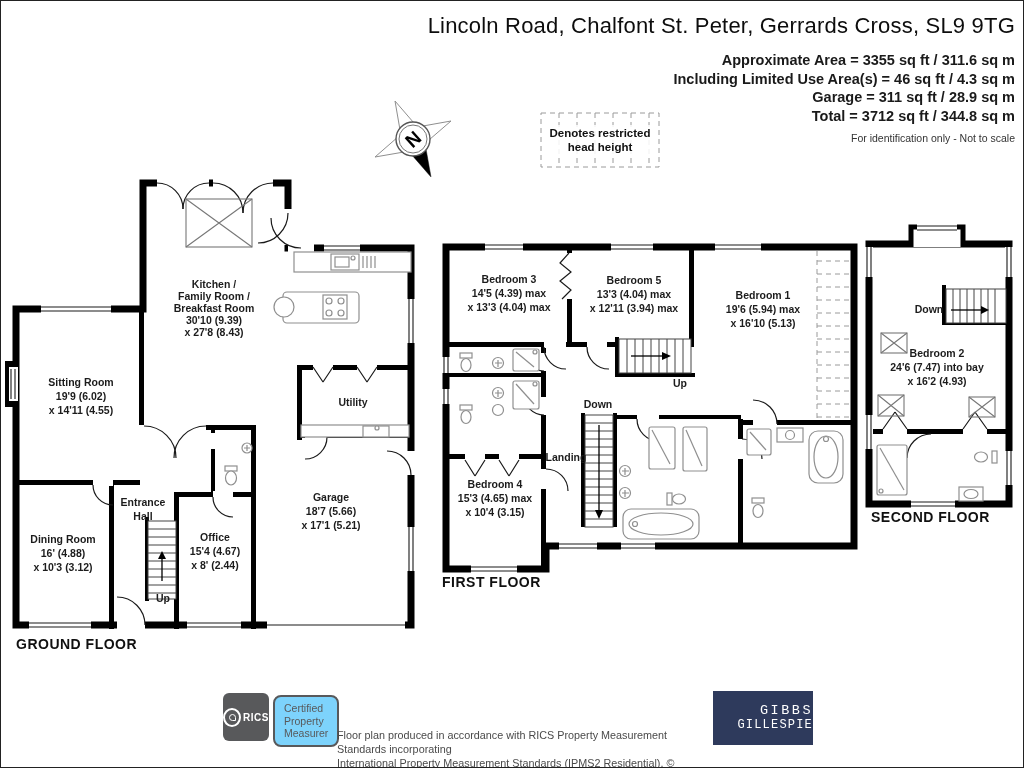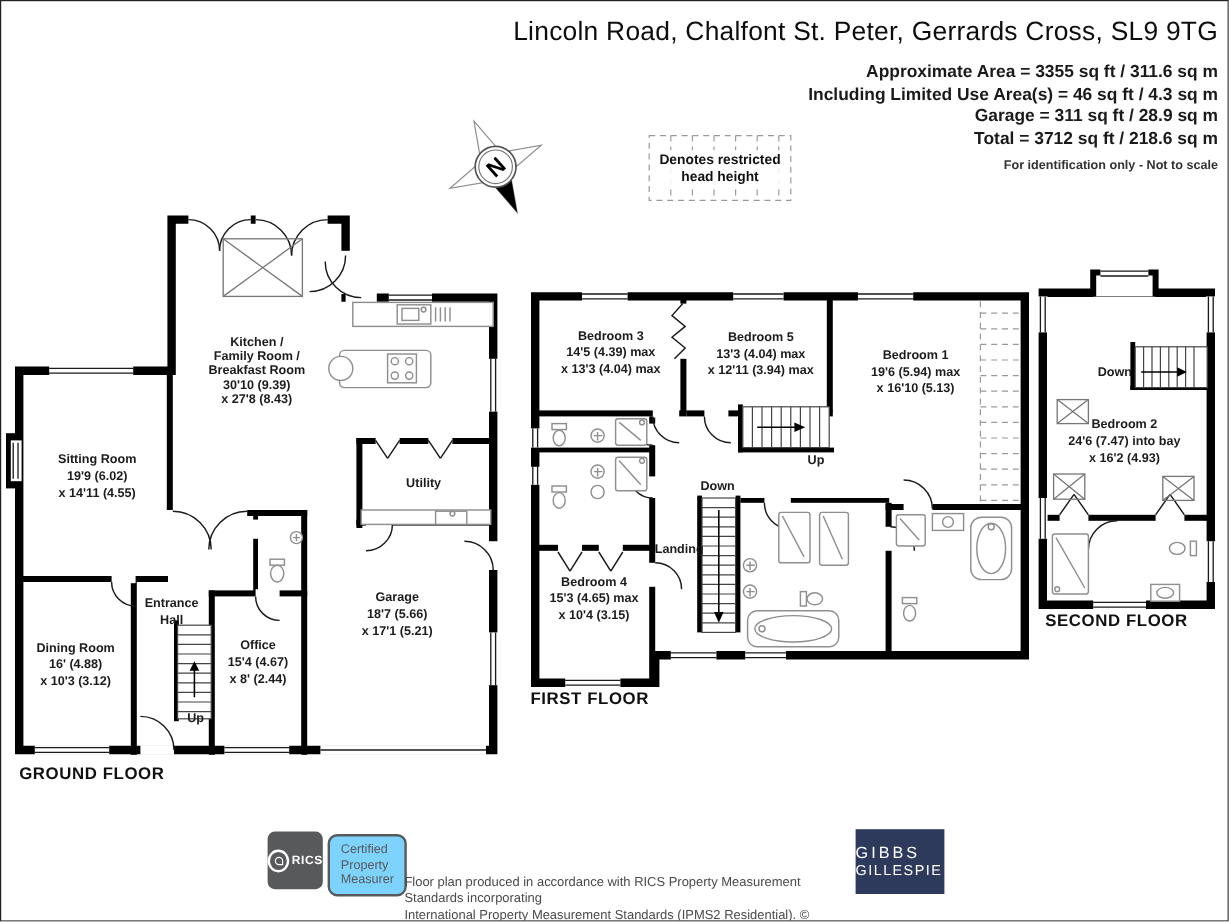--- a/index.html
+++ b/index.html
@@ -3,21 +3,21 @@
 <meta charset="utf-8">
 <style>
   html,body{margin:0;padding:0;background:#e8e8e8;}
   .canvas{position:relative;width:1024px;height:768px;background:#fff;overflow:hidden;
           border:1px solid #222;box-sizing:border-box;
           font-family:"Liberation Sans",sans-serif;color:#111;}
   .title{position:absolute;top:12px;right:8px;font-size:22px;font-weight:normal;
          letter-spacing:.2px;color:#0d0d0d;white-space:nowrap;}
   .areas{position:absolute;top:50px;right:8px;text-align:right;font-size:14.5px;
          font-weight:600;color:#1a1a1a;line-height:18.5px;}
-  .areas .note{font-size:10.5px;font-weight:700;color:#333;margin-top:4px;}
+  .areas .note{font-size:10.5px;font-weight:400;color:#333;margin-top:4px;}
   svg.plan{position:absolute;left:0;top:0;}
   .wall{fill:var(--wall,#000);}
   .outer{fill:#fff;stroke:var(--wall,#000);stroke-width:7;}
   .thin{stroke:#444;stroke-width:1;fill:#fff;}
   .tread{stroke:#444;stroke-width:1;fill:none;}
   .win{stroke:#1a1a1a;stroke-width:1.1;fill:none;}
   .whitep{fill:#fff;}
   .arc{stroke:#1a1a1a;stroke-width:1.2;fill:none;}
   .fix{stroke:#8f8f8f;stroke-width:1.2;fill:#fff;}
   .sky{stroke:#777;stroke-width:1.1;fill:none;}
@@ -35,38 +35,38 @@
      align-items:center;justify-content:center;gap:2px;}
   .rics-circle{width:15px;height:15px;border:2px solid #fff;border-radius:50%;position:relative;}
   .rics-circle:after{content:"";position:absolute;left:4px;top:4px;width:5px;height:5px;
      border:1.5px solid #fff;border-radius:50% 50% 0 50%;}
   .rics-text{color:#fff;font-size:10px;font-weight:bold;letter-spacing:.5px;}
   .cert-box{position:absolute;left:272px;top:694px;border:2px solid var(--rics,#58595b);
      border-radius:8px;background:#7dd3fc;color:var(--rics,#58595b);font-size:10.5px;
      font-weight:normal;line-height:12.5px;padding:5px 9px;}
   .disclaimer{position:absolute;left:336px;top:728px;width:372px;font-size:10.8px;
      color:#4a4a4a;line-height:13.8px;}
-  .gg-box{position:absolute;left:712px;top:690px;width:74px;height:54px;
-     background:var(--navy,#2e3a5c);color:#fff;text-align:left;
-     font-family:Liberation Sans, sans-serif;}
+  .gg-box{position:absolute;left:712px;top:690px;width:100px;height:54px;
+     background:var(--navy,#2e3a5c);color:#fff;text-align:right;
+     font-family:Liberation Mono, monospace;}
   .gg1{margin-top:12px;font-size:13.5px;letter-spacing:2.5px;}
   .gg2{font-size:12px;letter-spacing:1.2px;}
 </style>
 </head>
 <body>
 
 <div class="canvas">
 
   <div class="title">Lincoln Road, Chalfont St. Peter, Gerrards Cross, SL9 9TG</div>
 
   <div class="areas">
     <div>Approximate Area = 3355 sq ft / 311.6 sq m</div>
     <div>Including Limited Use Area(s) = 46 sq ft / 4.3 sq m</div>
     <div>Garage = 311 sq ft / 28.9 sq m</div>
-    <div>Total = 3712 sq ft / 218.6 sq m</div>
+    <div>Total = 3712 sq ft / 344.8 sq m</div>
     <div class="note">For identification only - Not to scale</div>
   </div>
 
   <svg class="plan" width="1024" height="768" viewBox="0 0 1024 768">
 
     <g>
       <path class="star" d="M394,100 L416.4,126 L450,120 L424,142.4 L430,176 L407.6,150.2 L374,156 L399.8,133.5 Z"></path>
       <path class="ah" d="M424,142.4 L430,176 L407.6,150.2 Z"></path>
       <circle cx="412" cy="138" r="17" fill="#fff" stroke="#555" stroke-width="1.4"></circle>
       <circle cx="412" cy="138" r="14" fill="none" stroke="#777" stroke-width="1"></circle>

